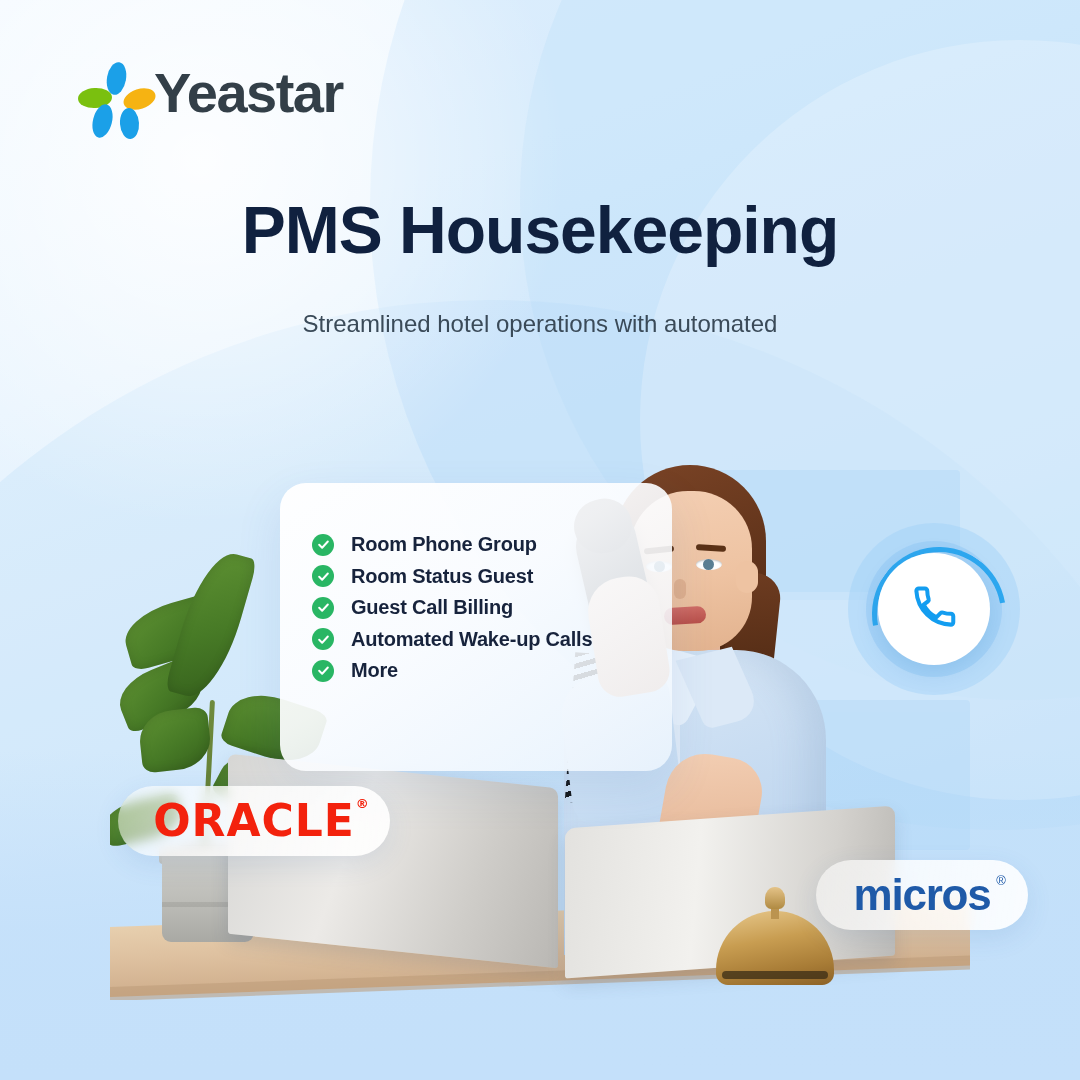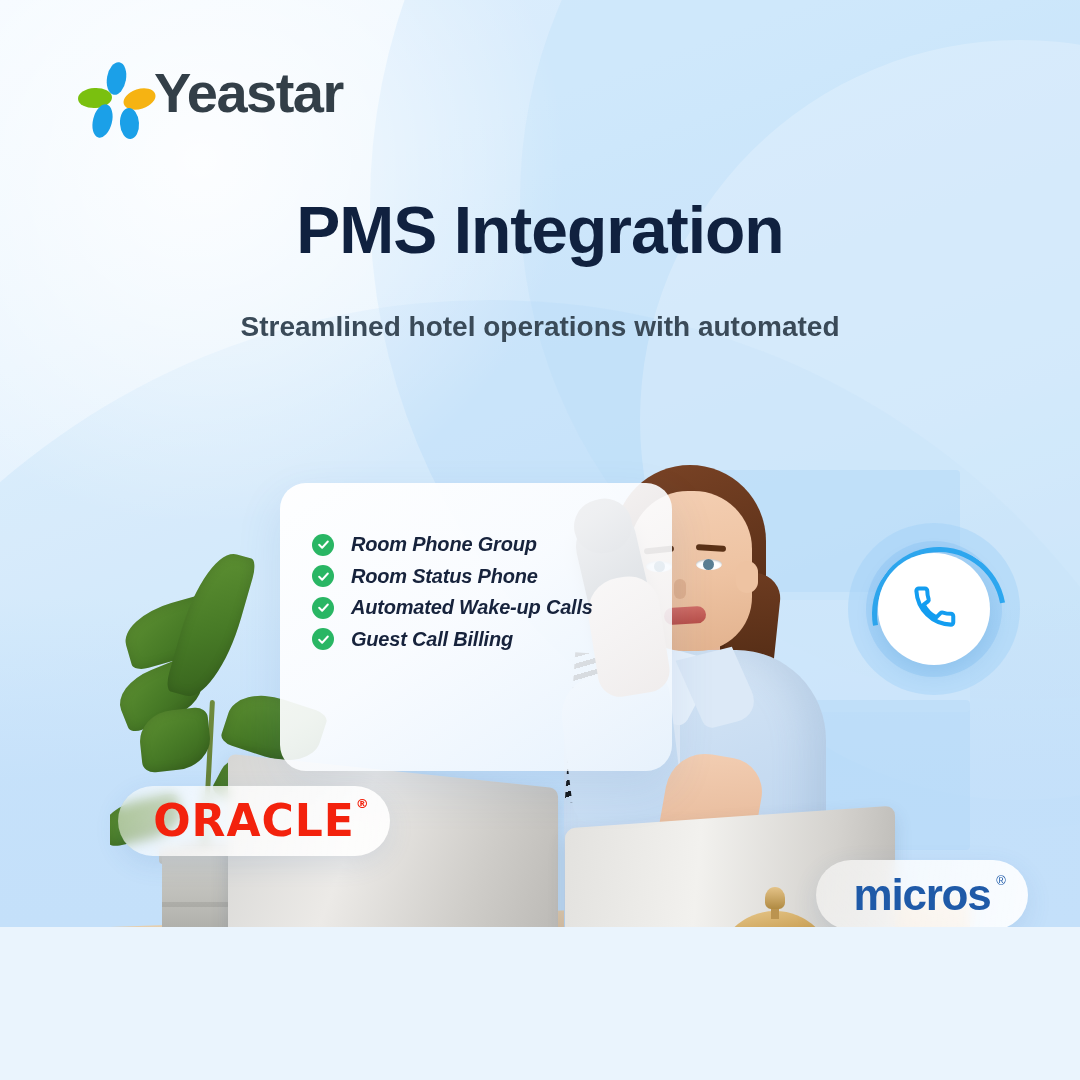--- a/index.html
+++ b/index.html
@@ -1,21 +1,21 @@
 <!DOCTYPE html>
 <html><head>
 <meta charset="utf-8">
 <style>
   html,body{margin:0;padding:0;}
   body{
     width:1080px;height:1080px;overflow:hidden;
     font-family:"Liberation Sans",sans-serif;
     background:#eaf4fd;
   }
-  .stage{position:relative;width:1080px;height:927px;overflow:hidden;
+  .stage{position:relative;width:1080px;height:1080px;overflow:hidden;
     background:
       linear-gradient(160deg,#f4faff 0%,#eaf5fe 28%,#ddeefc 58%,#cbe5fb 80%,#c2e0fa 100%);
   }
   
   .bg-arc-1{position:absolute;left:370px;top:-420px;width:1250px;height:1250px;
     border-radius:50%;background:rgba(168,212,248,.30);filter:blur(0.5px);}
   .bg-arc-2{position:absolute;left:520px;top:-300px;width:1000px;height:1000px;
     border-radius:50%;background:rgba(186,221,250,.30);}
   .bg-arc-3{position:absolute;left:-260px;top:300px;width:1500px;height:1500px;
     border-radius:50%;background:rgba(176,216,249,.26);}
@@ -33,21 +33,21 @@
   .pet-top   {width:19px;height:33px;left:29px;top:0px;   background:#1ba0e8;transform:rotate(10deg);}
   .pet-right {width:33px;height:20px;left:45px;top:27px;  background:#f6b312;transform:rotate(-18deg);}
   .pet-left  {width:34px;height:20px;left:0px;top:26px;   background:#7ac00f;transform:rotate(-3deg);}
   .pet-bl    {width:19px;height:34px;left:15px;top:42px;  background:#1ba0e8;transform:rotate(14deg);}
   .pet-br    {width:19px;height:31px;left:42px;top:46px;  background:#1ba0e8;transform:rotate(-4deg);}
   .logo-word{font-size:56px;font-weight:700;color:#333f48;letter-spacing:-1.5px;line-height:1;}
 
   .headline{position:absolute;left:0;top:196px;width:1080px;text-align:center;
     font-size:66px;font-weight:700;color:#10213f;letter-spacing:-1px;line-height:1.05;}
   .subtitle{position:absolute;left:0;top:306px;width:1080px;text-align:center;
-    font-size:28px;font-weight:700;color:#3a4a58;line-height:1.52;}
+    font-size:24px;font-weight:400;color:#3a4a58;line-height:1.52;}
   .subtitle div{white-space:nowrap;}
 
   
   .panel-a{position:absolute;left:660px;top:470px;width:300px;height:130px;
     background:rgba(176,214,248,.45);border-radius:4px;}
   .panel-b{position:absolute;left:640px;top:592px;width:330px;height:120px;
     background:rgba(208,232,252,.55);border-radius:4px;}
   .panel-c{position:absolute;left:760px;top:700px;width:210px;height:150px;
     background:rgba(176,214,248,.40);border-radius:4px;}
 
@@ -164,21 +164,21 @@
   .handset-dot{position:absolute;left:74px;top:170px;width:16px;height:10px;
     background:#565a5f;border-radius:5px;transform:rotate(-13deg);}
   .cord{position:absolute;left:30px;top:198px;width:28px;height:150px;
     background:repeating-linear-gradient(160deg,#14171a 0px,#14171a 5px,transparent 5px,transparent 11px);
     transform:rotate(4deg);}
 
   
   .card{position:absolute;left:280px;top:483px;width:392px;height:288px;
     background:linear-gradient(145deg,rgba(255,255,255,.97) 0%,rgba(252,253,255,.93) 45%,rgba(238,246,254,.80) 100%);
     border-radius:26px;box-shadow:0 18px 46px rgba(60,110,170,.12);}
-  .feature-list{position:absolute;left:312px;top:529px;width:360px;font-style:italic;}
+  .feature-list{position:absolute;left:312px;top:529px;width:360px;}
   .feature{display:flex;align-items:center;gap:17px;height:31.5px;}
   .check{flex:0 0 auto;width:22px;height:22px;border-radius:50%;background:#29b664;
     display:flex;align-items:center;justify-content:center;}
   .check svg{display:block;}
   .feature-label{font-size:20px;font-weight:700;color:#17233c;letter-spacing:-.2px;white-space:nowrap;}
 
   
   .pill{position:absolute;border-radius:44px;
     background:linear-gradient(100deg,rgba(255,255,255,.52) 0%,rgba(255,255,255,.80) 38%,rgba(255,255,255,.90) 100%);
     backdrop-filter:blur(6px);
@@ -209,21 +209,21 @@
     <div class="logo-mark">
       <span class="pet-top"></span>
       <span class="pet-right"></span>
       <span class="pet-left"></span>
       <span class="pet-bl"></span>
       <span class="pet-br"></span>
     </div>
     <div class="logo-word">Yeastar</div>
   </div>
 
-  <div class="headline">PMS Integration</div>
+  <div class="headline">PMS Housekeeping</div>
 
   <div class="subtitle">
     <div>Streamlined hotel operations with automated</div>
   </div>
 
   <div class="panel-a"></div>
   <div class="panel-b"></div>
   <div class="panel-c"></div>
 
   <div class="photo">
@@ -310,42 +310,50 @@
       </span>
       <span class="feature-label">Room Phone Group</span>
     </div>
 
     <div class="feature">
       <span class="check">
         <svg width="13" height="13" viewBox="0 0 24 24" fill="none" stroke="#fff" stroke-width="3.6" stroke-linecap="round" stroke-linejoin="round">
             <polyline points="4,12.5 9.5,18 20,6.5"></polyline>
           </svg>
       </span>
-      <span class="feature-label">Room Status Phone</span>
+      <span class="feature-label">Room Status Guest</span>
+    </div>
+
+    <div class="feature">
+      <span class="check">
+        <svg width="13" height="13" viewBox="0 0 24 24" fill="none" stroke="#fff" stroke-width="3.6" stroke-linecap="round" stroke-linejoin="round">
+            <polyline points="4,12.5 9.5,18 20,6.5"></polyline>
+          </svg>
+      </span>
+      <span class="feature-label">Guest Call Billing</span>
     </div>
 
     <div class="feature">
       <span class="check">
         <svg width="13" height="13" viewBox="0 0 24 24" fill="none" stroke="#fff" stroke-width="3.6" stroke-linecap="round" stroke-linejoin="round">
             <polyline points="4,12.5 9.5,18 20,6.5"></polyline>
           </svg>
       </span>
       <span class="feature-label">Automated Wake-up Calls</span>
     </div>
 
-    <div class="feature">
-      <span class="check">
-        <svg width="13" height="13" viewBox="0 0 24 24" fill="none" stroke="#fff" stroke-width="3.6" stroke-linecap="round" stroke-linejoin="round">
-            <polyline points="4,12.5 9.5,18 20,6.5"></polyline>
-          </svg>
-      </span>
-      <span class="feature-label">Guest Call Billing</span>
-    </div>
-
-
+
+    <div class="feature">
+      <span class="check">
+        <svg width="13" height="13" viewBox="0 0 24 24" fill="none" stroke="#fff" stroke-width="3.6" stroke-linecap="round" stroke-linejoin="round">
+            <polyline points="4,12.5 9.5,18 20,6.5"></polyline>
+          </svg>
+      </span>
+      <span class="feature-label">More</span>
+    </div>
   </div>
 
   <div class="pill pill-oracle">
     <span class="oracle-text"><span>ORACLE</span><sup>®</sup></span>
   </div>
 
   <div class="pill pill-micros">
     <span class="micros-text"><span>micros</span><sup>®</sup></span>
   </div>
 

